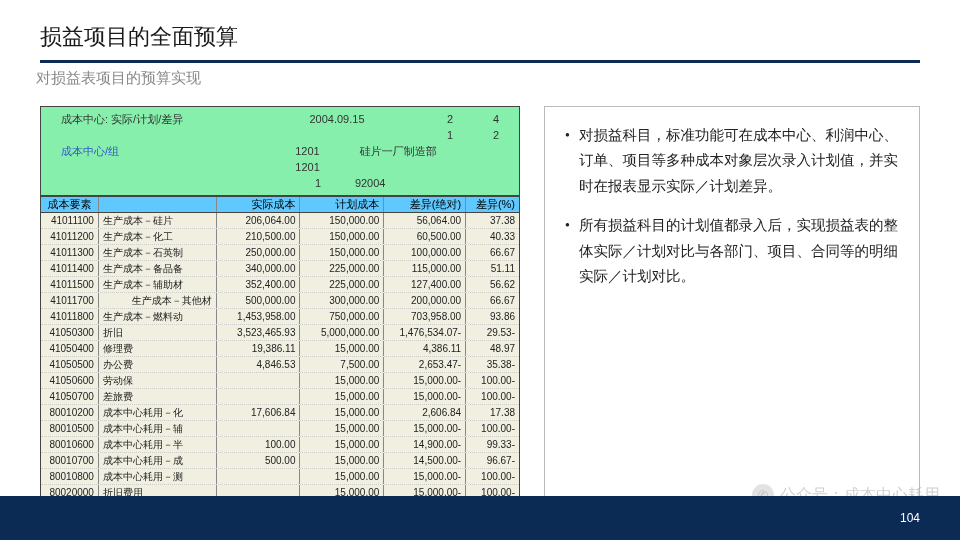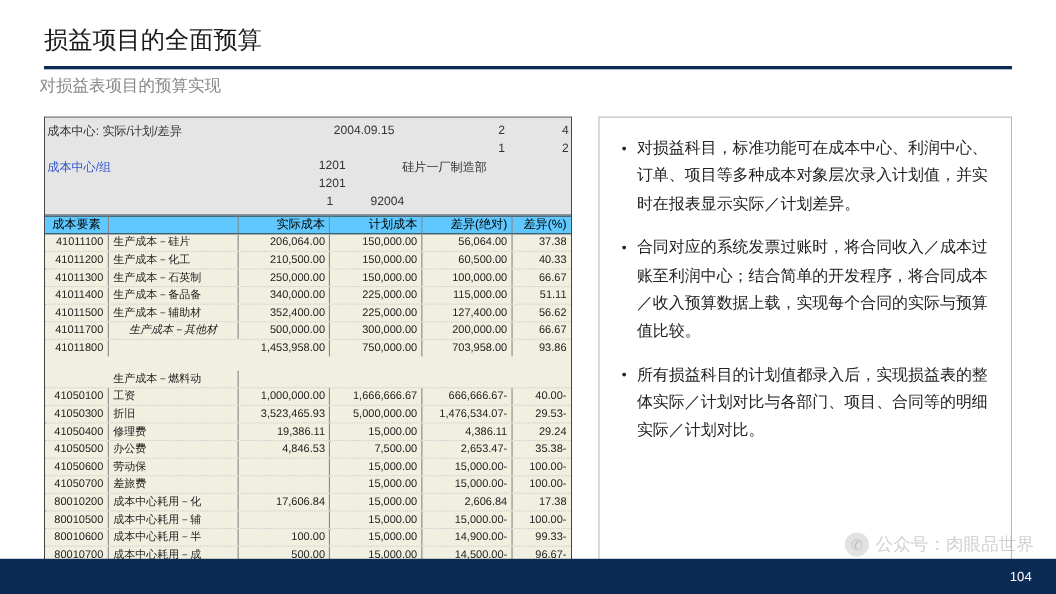--- a/index.html
+++ b/index.html
@@ -3,21 +3,21 @@
 <meta charset="utf-8">
 <style>
   * { box-sizing: border-box; margin: 0; padding: 0; }
   body { width: 960px; height: 540px; font-family: "Microsoft YaHei", Arial, sans-serif; background: #fff; position: relative; overflow: hidden; }
   .slide { width: 100%; height: 100%; position: relative; }
   .title { font-size: 22px; font-weight: normal; color: #1a1a1a; padding: 22px 0 4px 40px; }
   .title-underline { height: 3px; background: #0b2b55; margin: 4px 40px 6px 40px; }
   .subtitle { font-size: 15px; color: #888; padding-left: 36px; margin-bottom: 18px; }
   .content { display: flex; gap: 24px; padding: 0 40px; }
   .left { width: 480px; border: 1px solid #444; }
-  .sap-header { background: #e5e5e5; font-size: 11px; color: #333; padding: 4px 2px; border-bottom: 1px solid #444; }
+  .sap-header { background: #86efac; font-size: 11px; color: #333; padding: 4px 20px; border-bottom: 1px solid #444; }
   .sap-h-row { display: flex; justify-content: space-between; height: 16px; align-items: center; }
   .sap-h-left { width: 200px; }
   .sap-h-mid { width: 140px; text-align: center; }
   .sap-h-r1 { width: 40px; text-align: right; }
   .sap-h-r2 { width: 40px; text-align: right; }
   .blue-link { color: #3355cc; }
   .sap-body { background: #f0efe0; }
   .thead-row { background: #5ec8ff; display: flex; font-size: 11px; color: #000; border-top: 1px solid #444; border-bottom: 1px solid #444; }
   .thead-row > div, .trow > div { border-right: 1px solid #888; padding: 1px 4px; height: 15px; line-height: 13px; overflow: hidden; white-space: nowrap; }
   .c1 { width: 58px; text-align: right; }
@@ -26,21 +26,21 @@
   .c4 { width: 84px; text-align: right; }
   .c5 { width: 82px; text-align: right; }
   .c6 { width: 53px; text-align: right; border-right: none !important; }
   .trow { display: flex; font-size: 10px; color: #222; border-bottom: 1px dotted #ccc; }
   .total-row { background: #fffde0; font-weight: normal; }
   .total-row > div { border-top: 1px solid #444; }
   .right { flex: 1; border: 1px solid #bbb; padding: 16px 18px 16px 20px; font-size: 14.5px; color: #222; line-height: 1.75; }
   .right ul { list-style: none; }
   .right li { position: relative; padding-left: 14px; margin-bottom: 14px; }
   .right li::before { content: "●"; position: absolute; left: 0; top: 0; font-size: 8px; line-height: 24px; }
-  .footer { position: absolute; bottom: 0; left: 0; right: 0; height: 32px; background: #0b2b55; color: #fff; font-size: 12px; display: flex; justify-content: flex-end; align-items: center; padding-right: 22px; }
+  .footer { position: absolute; bottom: 0; left: 0; right: 0; height: 44px; background: #0b2b55; color: #fff; font-size: 12px; display: flex; justify-content: flex-end; align-items: center; padding-right: 40px; }
   .watermark { position: absolute; right: 20px; bottom: 34px; color: #aaa; font-size: 16px; opacity: 0.55; display: flex; align-items: center; gap: 6px; }
   .wm-icon { width: 22px; height: 22px; border-radius: 50%; background: #ccc; display: inline-flex; align-items: center; justify-content: center; font-size: 13px; color: #888; }
 </style>
 </head>
 <body>
 
 <div class="slide">
   <div class="title">损益项目的全面预算</div>
   <div class="title-underline"></div>
   <div class="subtitle">对损益表项目的预算实现</div>
@@ -126,57 +126,49 @@
             <div class="trow">
               <div class="c1">41011500</div>
               <div class="c2" style="text-align: left;">生产成本－辅助材</div>
               <div class="c3">352,400.00</div>
               <div class="c4">225,000.00</div>
               <div class="c5">127,400.00</div>
               <div class="c6">56.62</div>
             </div>
             <div class="trow">
               <div class="c1">41011700</div>
-              <div class="c2" style="text-align: center; font-style: italic;">生产成本－其他材</div>
+              <div class="c2" style="text-align: right;">生产成本－其他材</div>
               <div class="c3">500,000.00</div>
               <div class="c4">300,000.00</div>
               <div class="c5">200,000.00</div>
               <div class="c6">66.67</div>
             </div>
             <div class="trow">
               <div class="c1">41011800</div>
-              <div class="c2" style="text-align: left; margin-top: 28px;">生产成本－燃料动</div>
+              <div class="c2" style="text-align: left;">生产成本－燃料动</div>
               <div class="c3">1,453,958.00</div>
               <div class="c4">750,000.00</div>
               <div class="c5">703,958.00</div>
               <div class="c6">93.86</div>
-            </div>
-            <div class="trow">
-              <div class="c1">41050100</div>
-              <div class="c2" style="text-align: left;">工资</div>
-              <div class="c3">1,000,000.00</div>
-              <div class="c4">1,666,666.67</div>
-              <div class="c5">666,666.67-</div>
-              <div class="c6">40.00-</div>
             </div>
             <div class="trow">
               <div class="c1">41050300</div>
               <div class="c2" style="text-align: left;">折旧</div>
               <div class="c3">3,523,465.93</div>
               <div class="c4">5,000,000.00</div>
               <div class="c5">1,476,534.07-</div>
               <div class="c6">29.53-</div>
             </div>
             <div class="trow">
               <div class="c1">41050400</div>
               <div class="c2" style="text-align: left;">修理费</div>
               <div class="c3">19,386.11</div>
               <div class="c4">15,000.00</div>
               <div class="c5">4,386.11</div>
-              <div class="c6">29.24</div>
+              <div class="c6">48.97</div>
             </div>
             <div class="trow">
               <div class="c1">41050500</div>
               <div class="c2" style="text-align: left;">办公费</div>
               <div class="c3">4,846.53</div>
               <div class="c4">7,500.00</div>
               <div class="c5">2,653.47-</div>
               <div class="c6">35.38-</div>
             </div>
             <div class="trow">
@@ -251,27 +243,26 @@
           <div class="c4">8,762,916.67</div>
           <div class="c5">979,531.66-</div>
           <div class="c6">11.18-</div>
         </div>
       </div>
     </div>
 
     <div class="right">
       <ul id="bullets">
           <li>对损益科目，标准功能可在成本中心、利润中心、订单、项目等多种成本对象层次录入计划值，并实时在报表显示实际／计划差异。</li>
-          <li>合同对应的系统发票过账时，将合同收入／成本过账至利润中心；结合简单的开发程序，将合同成本／收入预算数据上载，实现每个合同的实际与预算值比较。</li>
           <li>所有损益科目的计划值都录入后，实现损益表的整体实际／计划对比与各部门、项目、合同等的明细实际／计划对比。</li>
         </ul>
     </div>
   </div>
 
   <div class="watermark">
     <span class="wm-icon">✆</span>
-    <span>公众号：肉眼品世界</span>
+    <span>公众号：成本中心耗用</span>
   </div>
 
   <div class="footer">
     <span>104</span>
   </div>
 </div>
 
 </body></html>

